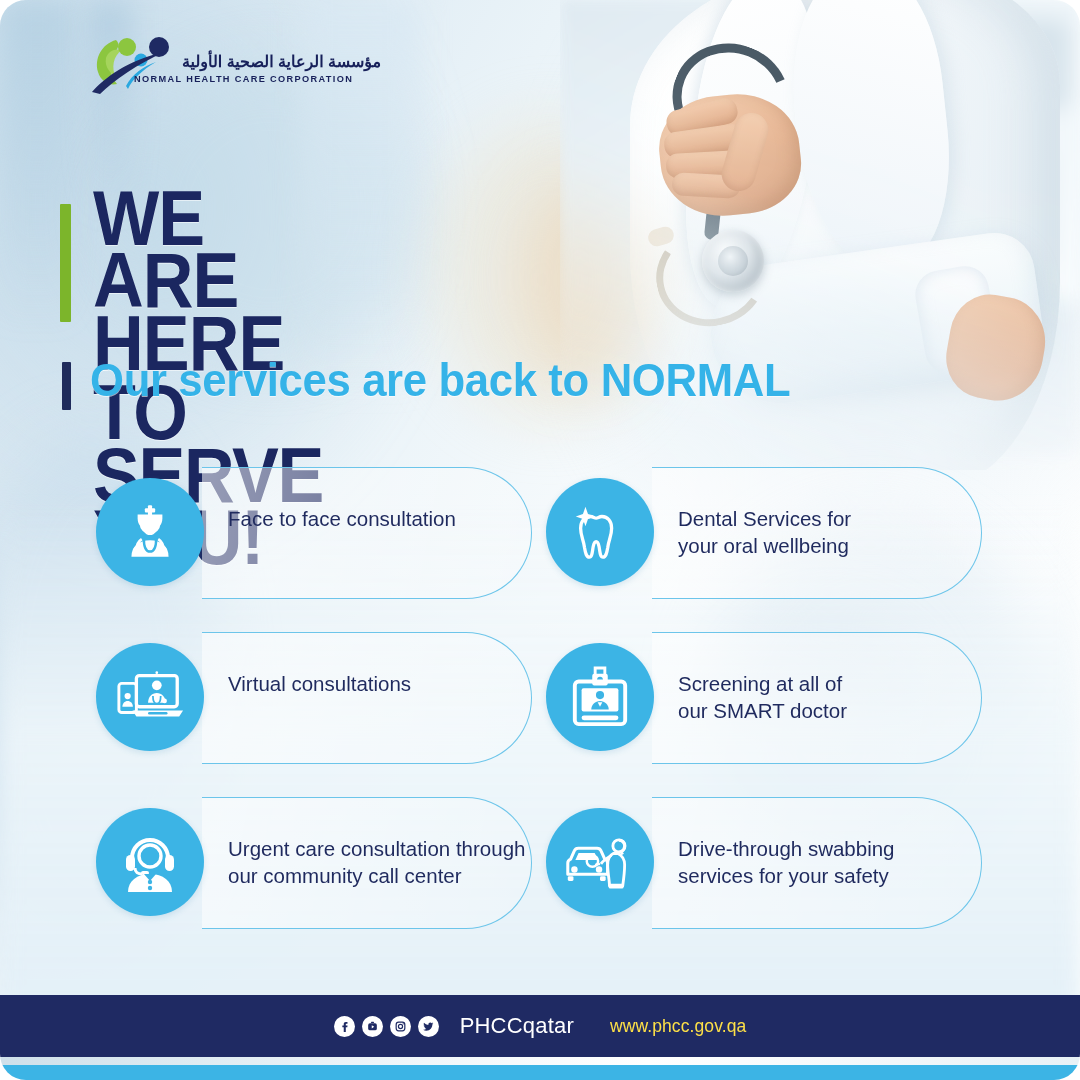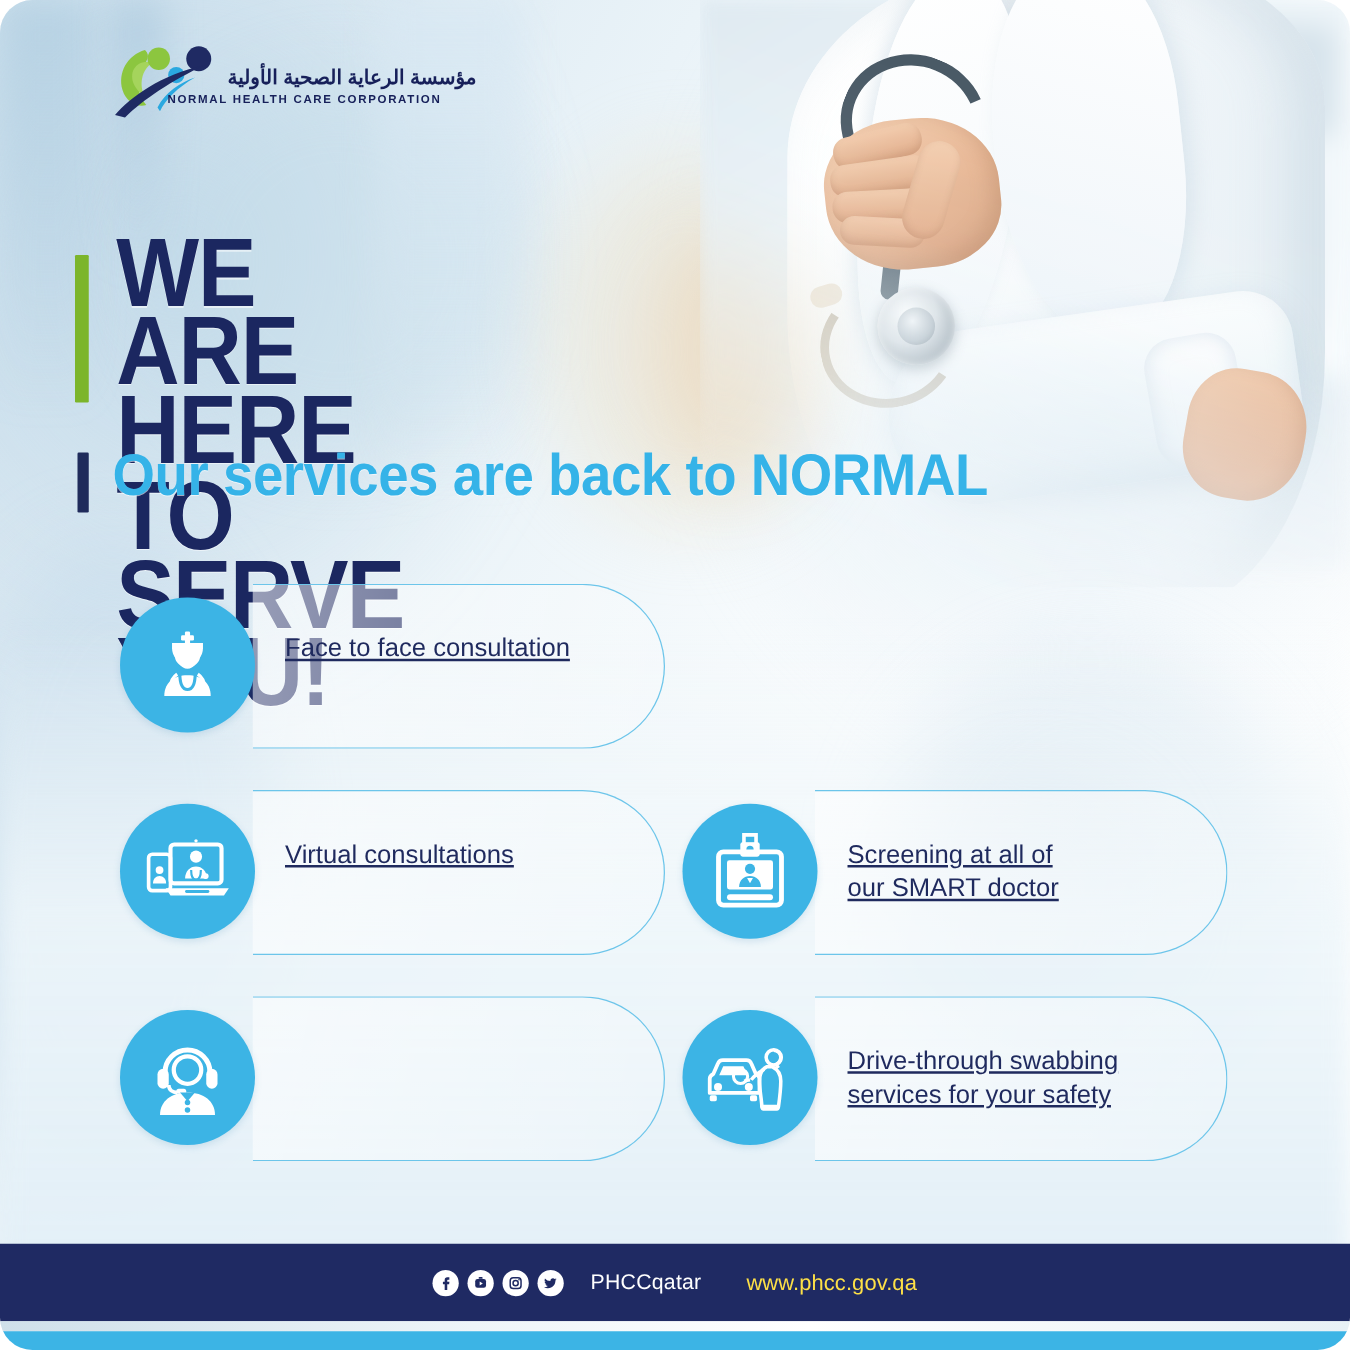--- a/index.html
+++ b/index.html
@@ -232,37 +232,37 @@
     position:absolute; left:0; top:0; width:108px; height:108px; border-radius:50%;
     background:#3cb4e5; top:16px;
     box-shadow:0 2px 6px rgba(60,140,185,.18);
   }
   .icon-circle svg { position:absolute; left:50%; top:50%; transform:translate(-50%,-50%); }
 
   .stext {
     position:absolute; left:132px; top:44px; width:300px;
     color:#1f2a5e; font-size:20.5px; line-height:1.30; font-weight:400;
   }
-  .stext span { display:block; white-space:nowrap;text-decoration:underline; }
+  .stext span { display:block; white-space:nowrap; }
 
   
   .footer {
     position:absolute; left:0; bottom:0; width:1080px; height:85px;
   }
   .footer-bar {
     position:absolute; left:0; top:0; width:1080px; height:62px;
     background:#1f2a63;
     display:flex; align-items:center; justify-content:center; gap:14px;
   }
   .socials { display:flex; align-items:center; gap:7px; }
   .soc {
     width:21px; height:21px; border-radius:50%; background:#ffffff;
     display:flex; align-items:center; justify-content:center;
   }
-  .handle { color:#ffffff; font-size:17px; letter-spacing:.2px; margin-left:7px; }
+  .handle { color:#ffffff; font-size:22px; letter-spacing:.2px; margin-left:7px; }
   .weburl { color:#fde047; font-size:17.5px; margin-left:22px; letter-spacing:.1px; }
   .footer-gap { position:absolute; left:0; top:62px; width:1080px; height:8px;
     background:linear-gradient(90deg,#cfe0ea,#eef5f9 35%,#ffffff 60%,#e8f1f6); }
   .footer-cyan { position:absolute; left:0; top:70px; width:1080px; height:15px; background:#3cb4e5; }
 </style>
 </head>
 <body>
 
 <div class="poster">
 
@@ -352,20 +352,33 @@
             <path d="M40 39c3 2 5 6 5 10" fill="none" stroke="#ffffff" stroke-width="2.6"></path>
             <circle cx="19" cy="50" r="3.4"></circle>
             <circle cx="45" cy="50" r="3.4"></circle>
           </svg>
         </div>
         <div class="stext">
           <span>Face to face consultation</span>
         </div>
       </div>
 
+      <div class="scol right">
+        <div class="pill"></div>
+        <div class="icon-circle">
+          <svg width="62" height="62" viewBox="0 0 64 64">
+            <path d="M22 16c-6 0-10 5-10 12 0 8 3 12 4 20 1 6 2 10 5 10s3-6 4-11c.6-3 1.4-5 3-5s2.4 2 3 5c1 5 1 11 4 11s4-4 5-10c1-8 4-12 4-20 0-7-4-12-10-12-3 0-4 1.6-6 1.6S25 16 22 16z" fill="none" stroke="#ffffff" stroke-width="3.4" stroke-linejoin="round"></path>
+            <path d="M17 6l2.6 7.4L27 16l-7.4 2.6L17 26l-2.6-7.4L7 16l7.4-2.6z" fill="#ffffff"></path>
+          </svg>
+        </div>
+        <div class="stext">
+          <span>Dental Services for</span>
+          <span>your oral wellbeing</span>
+        </div>
+      </div>
     </div>
 
     <div class="srow">
       <div class="scol left">
         <div class="pill"></div>
         <div class="icon-circle">
           <svg width="70" height="70" viewBox="0 0 72 64" fill="#ffffff">
             <rect x="22" y="10" width="42" height="32" rx="3" fill="none" stroke="#ffffff" stroke-width="3.4"></rect>
             <path d="M18 46h52l-4 6H22z"></path>
             <rect x="34" y="47.5" width="20" height="2.4" rx="1.2" fill="#3cb4e5"></rect>
@@ -417,20 +430,24 @@
             <rect x="8" y="25" width="9" height="16" rx="4.5"></rect>
             <rect x="47" y="25" width="9" height="16" rx="4.5"></rect>
             <circle cx="32" cy="26" r="11" fill="none" stroke="#ffffff" stroke-width="3.4"></circle>
             <path d="M17 38c0 4 3 6 7 6" fill="none" stroke="#ffffff" stroke-width="3"></path>
             <rect x="23" y="41" width="8" height="4" rx="2"></rect>
             <path d="M10 62c0-11 9-18 22-18s22 7 22 18z"></path>
             <path d="M26 44l6 7 6-7" fill="#3cb4e5"></path>
             <circle cx="32" cy="52" r="2.2" fill="#3cb4e5"></circle>
             <circle cx="32" cy="58" r="2.2" fill="#3cb4e5"></circle>
           </svg>
+        </div>
+        <div class="stext">
+          <span>Urgent care consultation through</span>
+          <span>our community call center</span>
         </div>
       </div>
 
       <div class="scol right">
         <div class="pill"></div>
         <div class="icon-circle">
           <svg width="72" height="62" viewBox="0 0 76 62" fill="#ffffff">
             <path d="M4 44V32c0-2 1-3 3-4l4-9c.7-1.7 2-2.6 4-2.6h20c2 0 3.3.9 4 2.6l4 9c2 1 3 2 3 4v12z" fill="none" stroke="#ffffff" stroke-width="3.2" stroke-linejoin="round"></path>
             <path d="M12 29l3.4-7.4h17L36 29z" fill="#ffffff"></path>
             <circle cx="11" cy="39" r="3.4"></circle>

